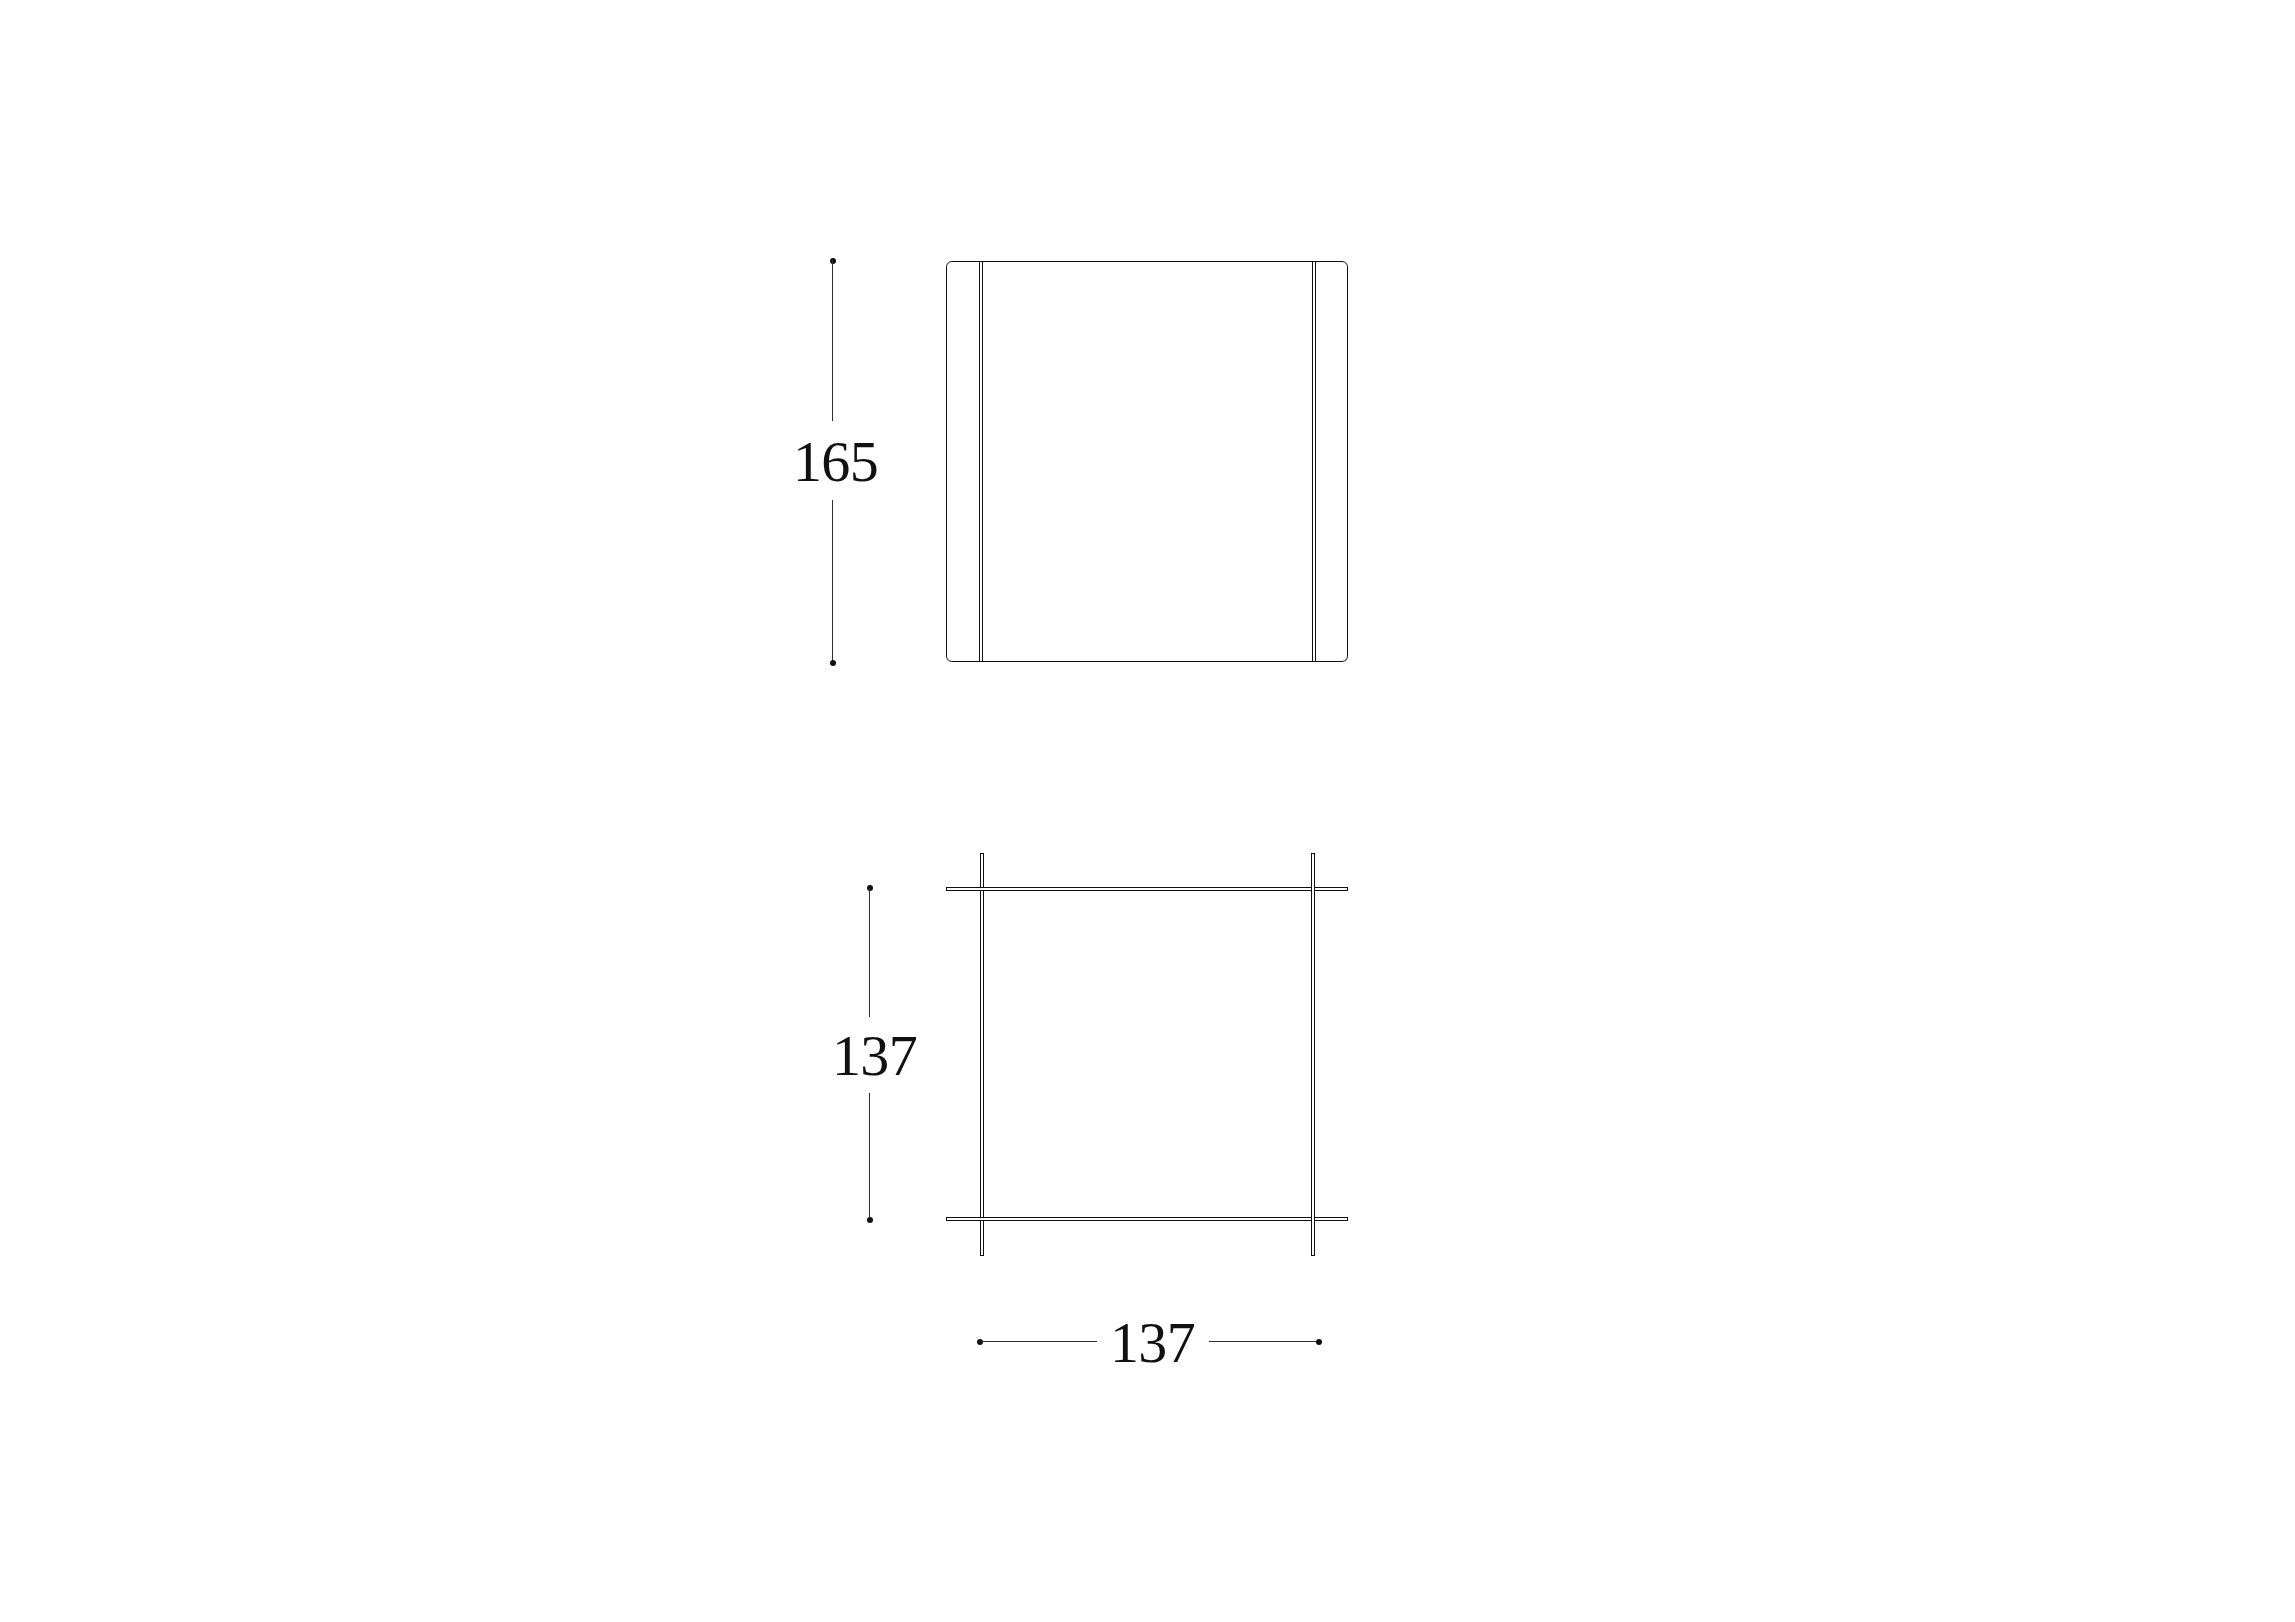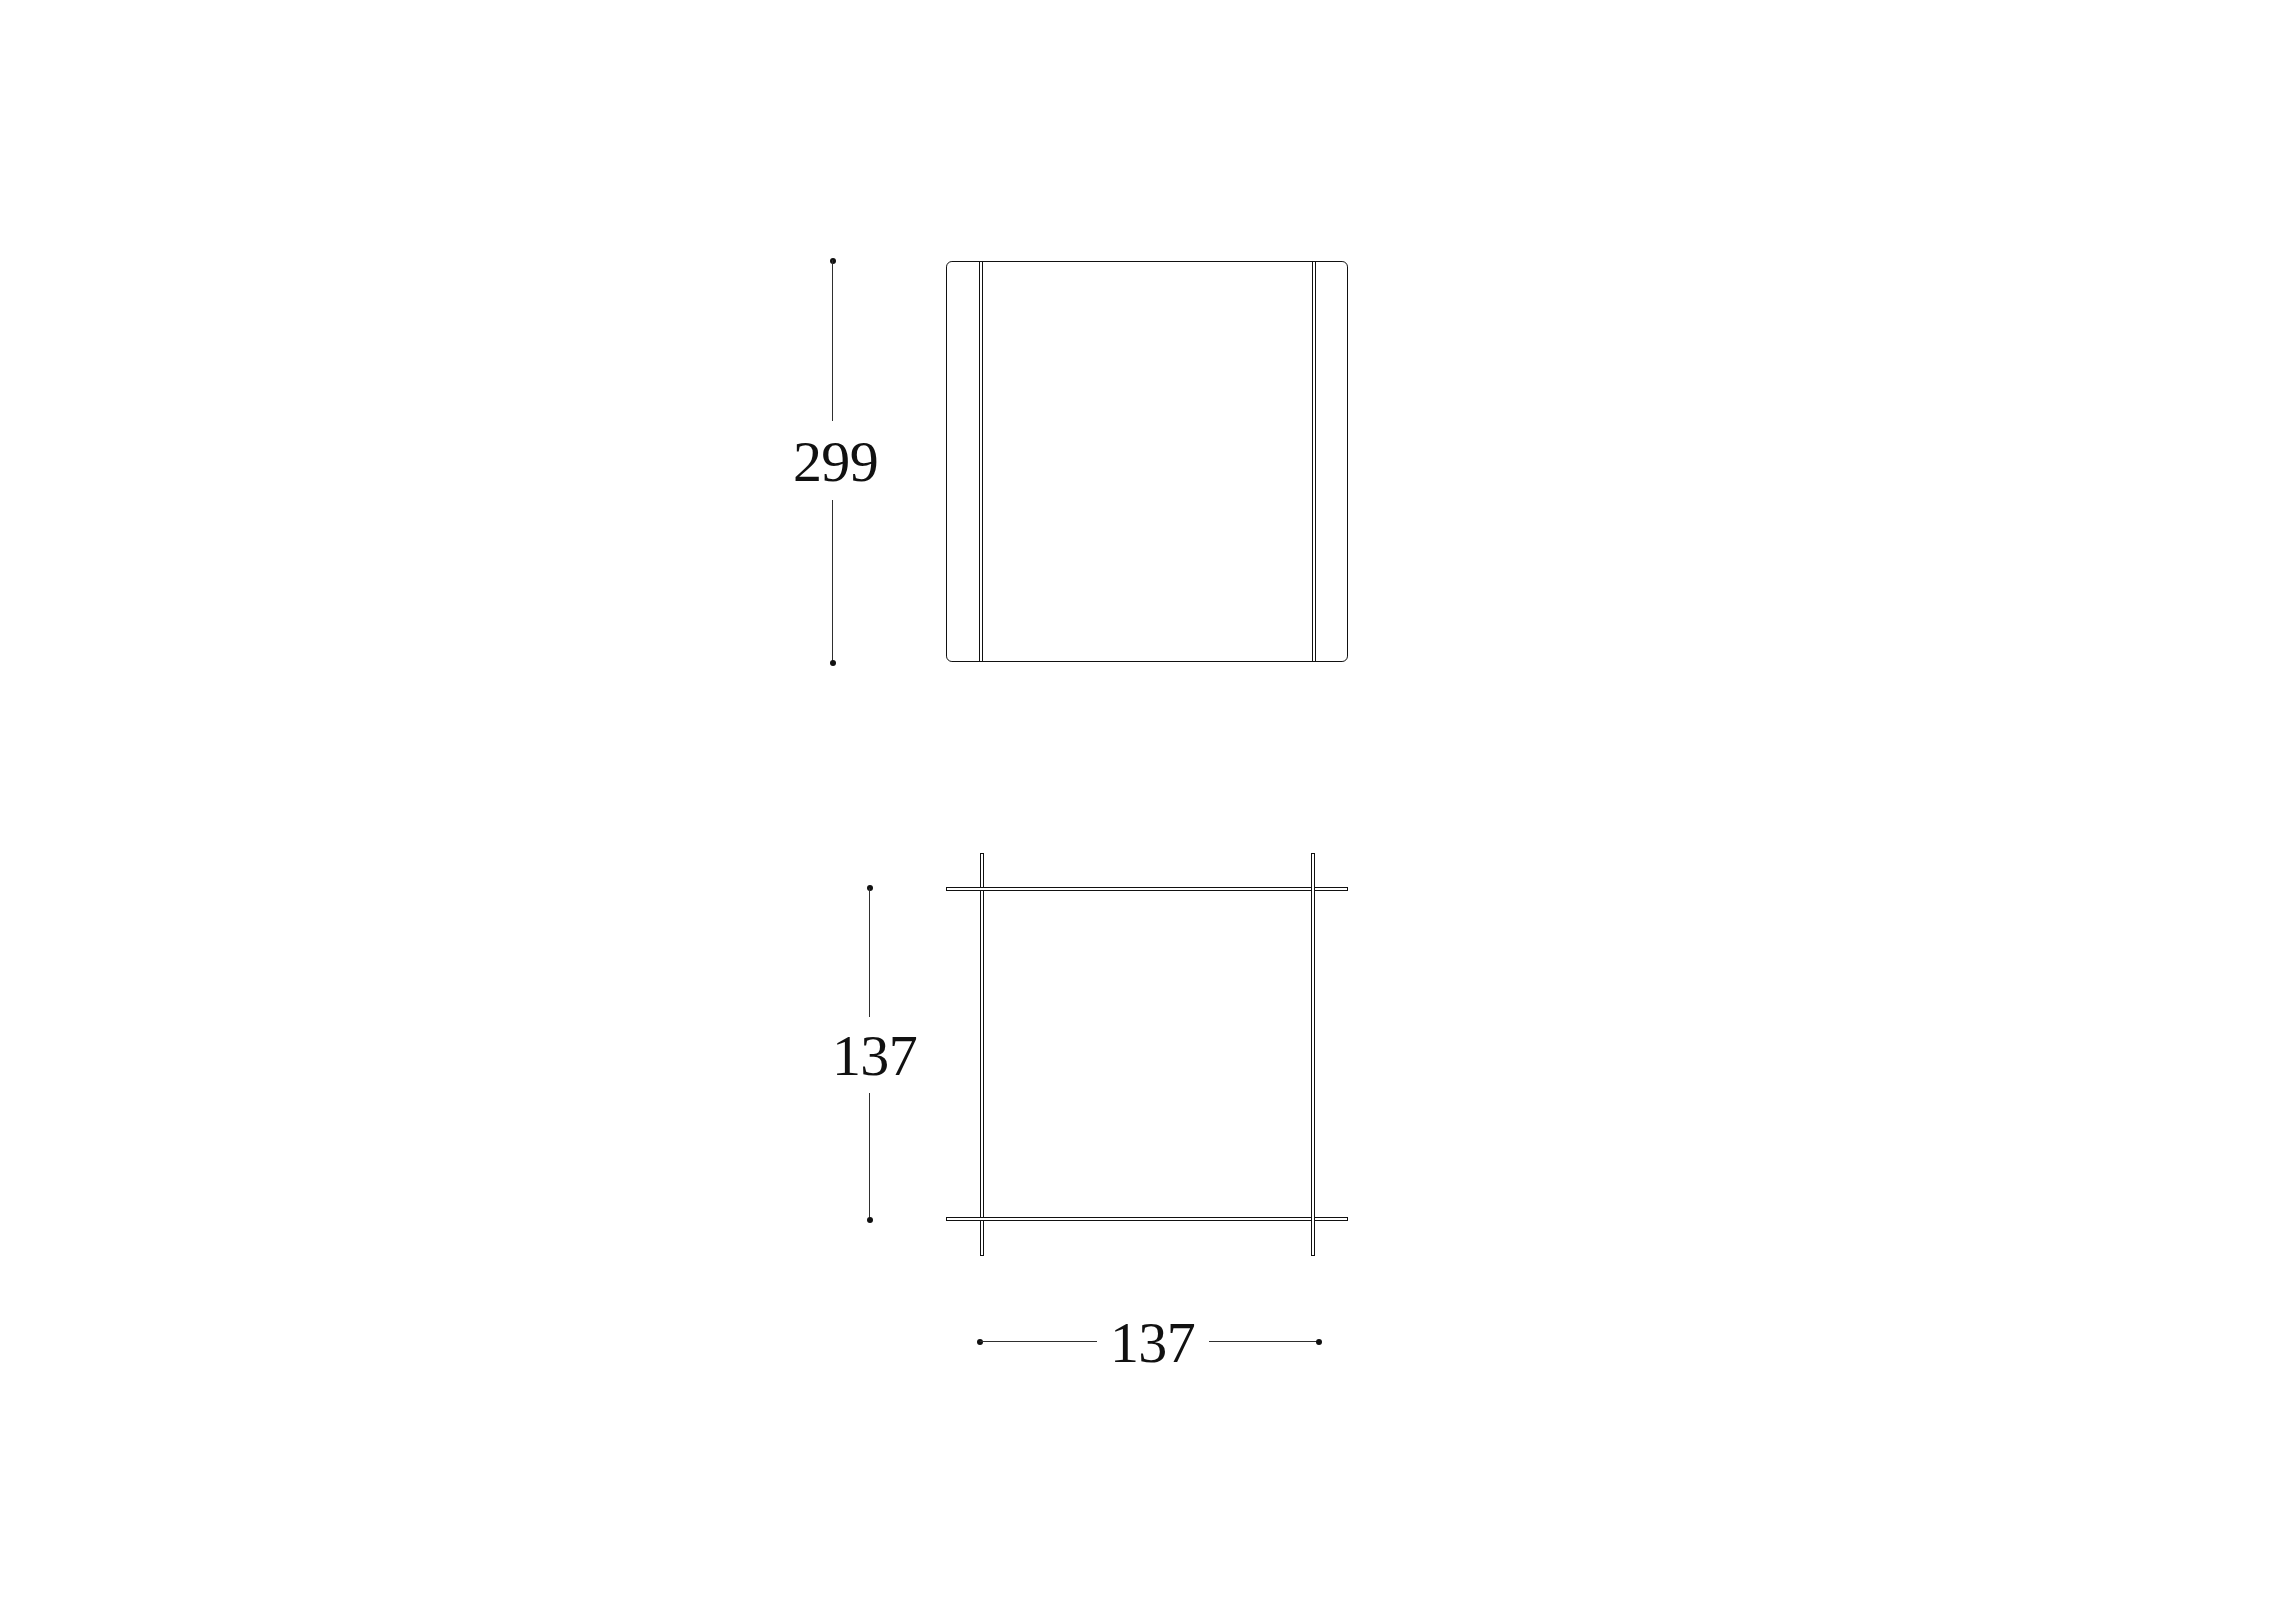--- a/index.html
+++ b/index.html
@@ -64,21 +64,21 @@
 
 <div class="canvas">
 
   <div class="abs front-outline"></div>
   <div class="abs stile stile-left"></div>
   <div class="abs stile stile-right"></div>
 
   <div>
     <div class="abs dim-dot" style="left:830px;top:258px;"></div>
     <div class="abs dim-seg v" style="left:832px;top:260px;height:161px;"></div>
-    <div class="abs dim-label" style="left:757px;top:422px;">299</div>
+    <div class="abs dim-label" style="left:757px;top:422px;">165</div>
     <div class="abs dim-seg v" style="left:832px;top:500px;height:163px;"></div>
     <div class="abs dim-dot" style="left:830px;top:660px;"></div>
   </div>
 
   <div class="abs bar vbar vbar-left"></div>
   <div class="abs bar hbar hbar-top"></div>
   <div class="abs bar hbar hbar-bottom"></div>
   <div class="abs bar vbar vbar-right"></div>
 
   <div>

